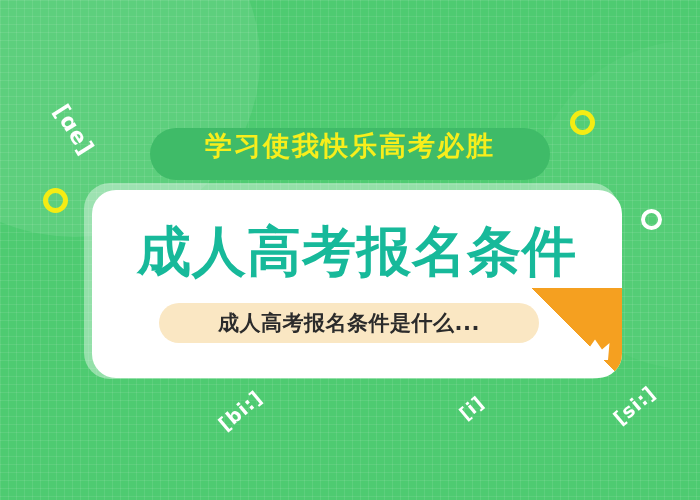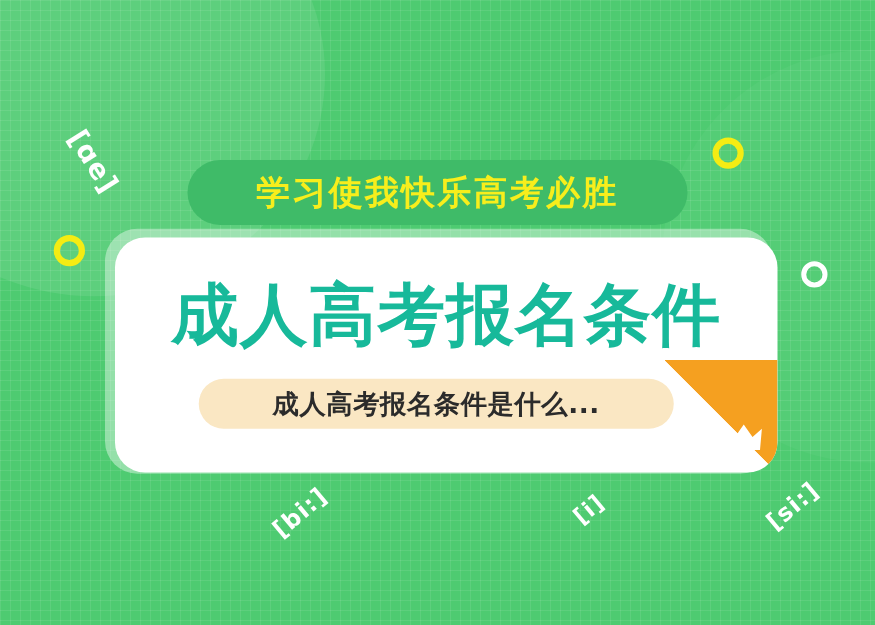--- a/index.html
+++ b/index.html
@@ -122,21 +122,20 @@
   
   #banner-pill {
     position: absolute;
     left: 150px;
     top: 128px;
     width: 400px;
     height: 52px;
     border-radius: 26px;
     background: #3fbb68;
     display: flex;
-    align-items: center;
     justify-content: center;
   }
   #banner-pill-text {
     color: #f7ee1c;
     font-size: 27px;
     font-weight: bold;
     letter-spacing: 2px;
     font-family: "DejaVu Sans", "Liberation Sans", sans-serif;
   }
 

